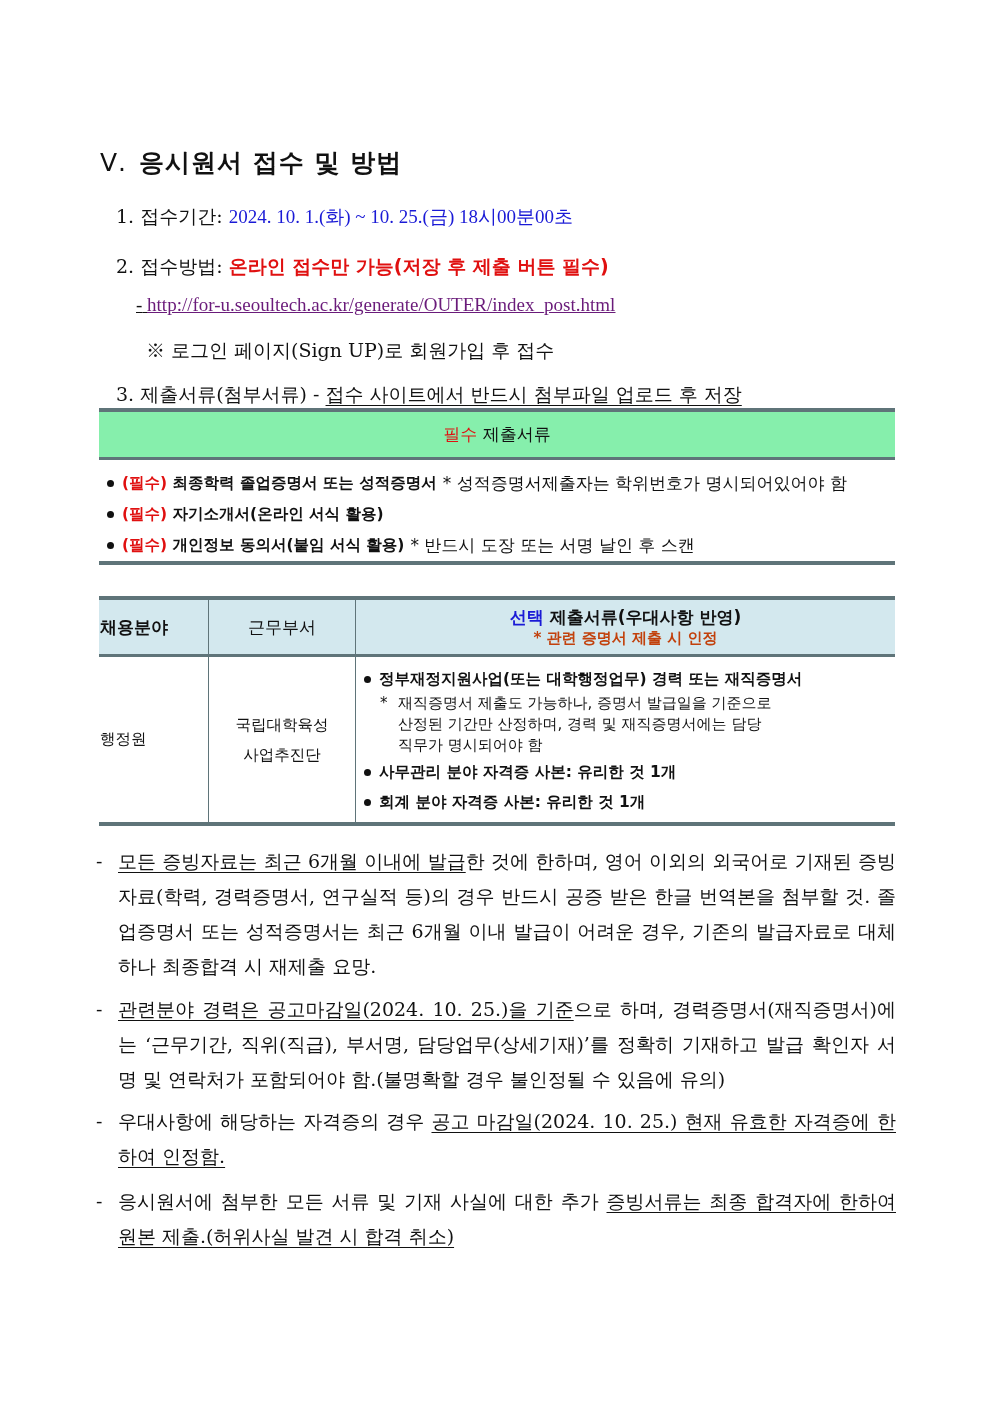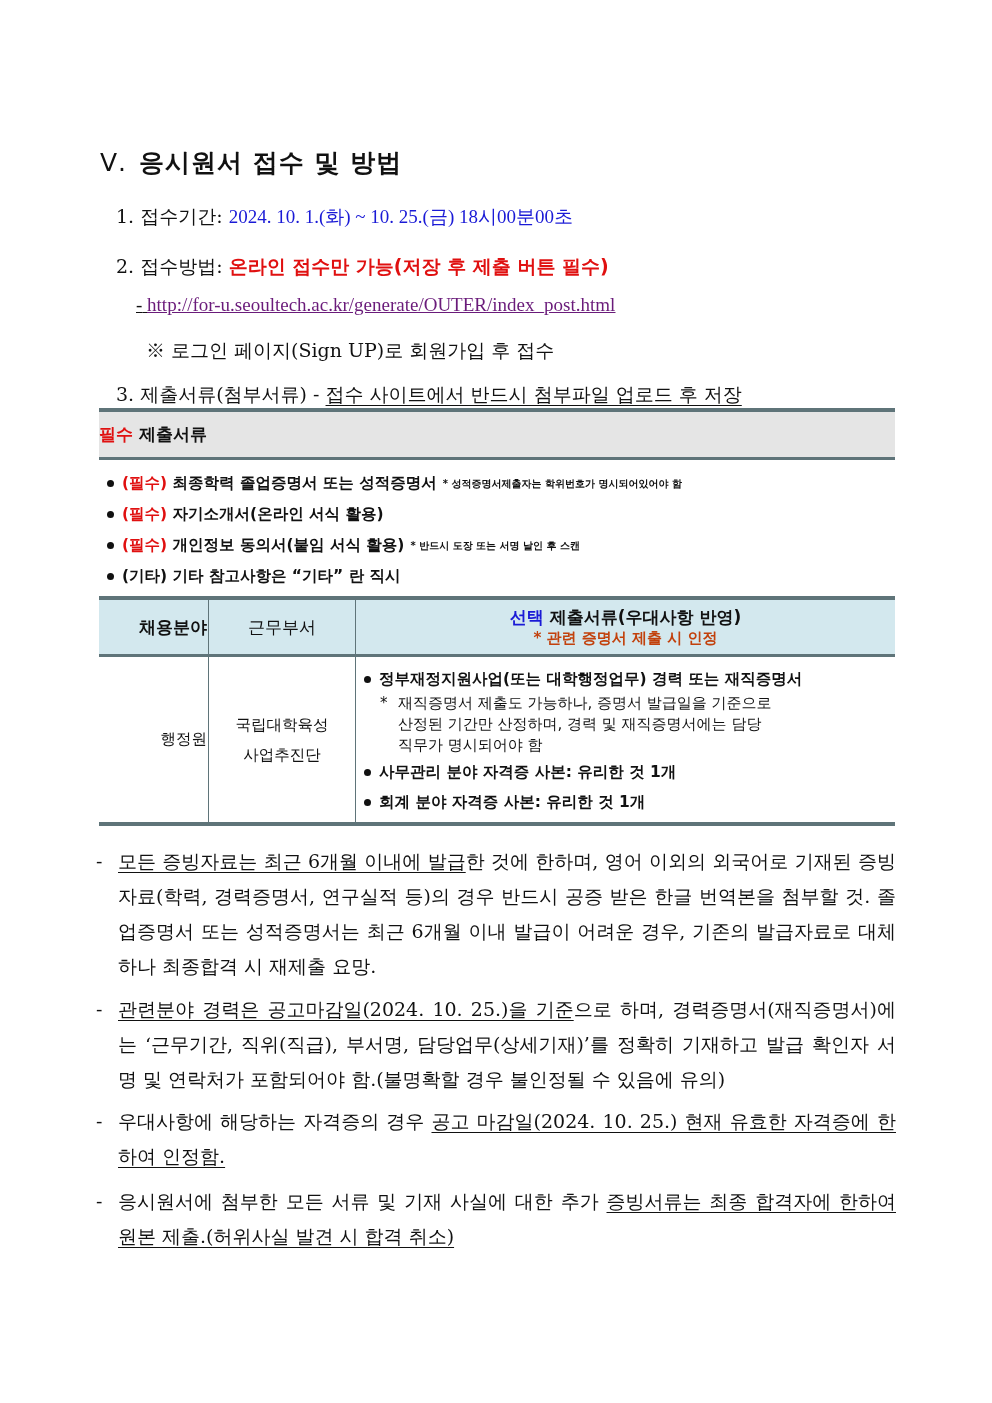--- a/index.html
+++ b/index.html
@@ -13,35 +13,35 @@
   .title .roman { font-weight: normal; margin-right: 12px; }
 
   .line { font-size: 19px; }
   .blue { color: #1a1ad6; }
   .red { color: #e01010; }
   .link { color: #6a1b7a; text-decoration: underline; }
   .ul { text-decoration: underline; text-underline-offset: 4px; }
 
   
   .t1 { position: absolute; left: 99px; top: 408px; width: 796px; }
-  .t1-head { background: #e5e5e5; border-top: 4px solid #5f7479; border-bottom: 3px solid #5f7479;
-             height: 45px; display: flex; align-items: center; 
-             font-size: 17px; font-weight: bold; }
+  .t1-head { background: #86efac; border-top: 4px solid #5f7479; border-bottom: 3px solid #5f7479;
+             height: 45px; display: flex; align-items: center; justify-content: center;
+             font-size: 17px; font-weight: normal; }
   .t1-body { padding-top: 8px; border-bottom: 4px solid #5f7479; }
   .t1-item { height: 31px; font-size: 15.5px; font-weight: bold; display: flex; align-items: center; padding-left: 8px; }
-  .t1-item .note { font-weight: bold; font-size: 10px; margin-left: 6px; }
+  .t1-item .note { font-weight: normal; font-size: 17px; margin-left: 6px; }
   .bullet { display: inline-block; width: 7px; height: 7px; border-radius: 50%; background: #111; margin-right: 8px; }
 
   
   .t2 { position: absolute; left: 99px; top: 596px; width: 796px; border-collapse: collapse; }
   .t2 th { background: #d3e8ee; border-top: 4px solid #5f7479; border-bottom: 3px solid #5f7479;
            height: 52px; font-size: 17px; font-weight: bold; vertical-align: middle; }
   .t2 td { vertical-align: middle; border-bottom: 4px solid #5f7479; font-size: 15.5px; }
   .t2 .vline { border-right: 1px solid #5f7479; }
-  .t2 .c1 { width: 107px; text-align: right; }
+  .t2 .c1 { width: 107px; text-align: left; }
   .t2 .c2 { width: 144px; text-align: center; line-height: 30px; }
   .t2 .c3 { padding: 8px 8px 6px 8px; }
   .t2 .sub { font-size: 15px; color: #c2410c; }
   .opt-item { font-weight: bold; display: flex; align-items: center; height: 28px; }
   .opt-note { font-size: 15px; line-height: 21px; padding-left: 18px; text-align: justify; }
   .opt-note .star { display: inline-block; width: 18px; margin-left: -2px; }
   .opt-note .cont { padding-left: 16px; display: block; }
 
   .para { position: absolute; left: 96px; width: 800px; font-size: 19px; line-height: 35px; }
   .para .dash { position: absolute; left: 0; top: 0; }
@@ -94,25 +94,20 @@
       <span class="bullet"></span>
       <span class="red">(필수)</span>&nbsp;
       <span>자기소개서(온라인 서식 활용)</span>
     </div>
     <div class="t1-item">
       <span class="bullet"></span>
       <span class="red">(필수)</span>&nbsp;
       <span>개인정보 동의서(붙임 서식 활용)</span>
       <span class="note">* 반드시 도장 또는 서명 날인 후 스캔</span>
     </div>
-    <div class="t1-item" style="margin-bottom:6px;">
-      <span class="bullet"></span>
-      <span>(기타)</span>&nbsp;
-      <span>기타 참고사항은 “기타” 란 직시</span>
-    </div>
   </div>
 </div>
 
 <table class="t2 sans">
   <tbody>
       <tr>
     <th class="c1 vline">채용분야</th>
     <th class="c2 vline" style="font-weight:normal;">근무부서</th>
     <th>
       <div><span class="blue">선택</span>&nbsp;<span>제출서류(우대사항 반영)</span></div>

